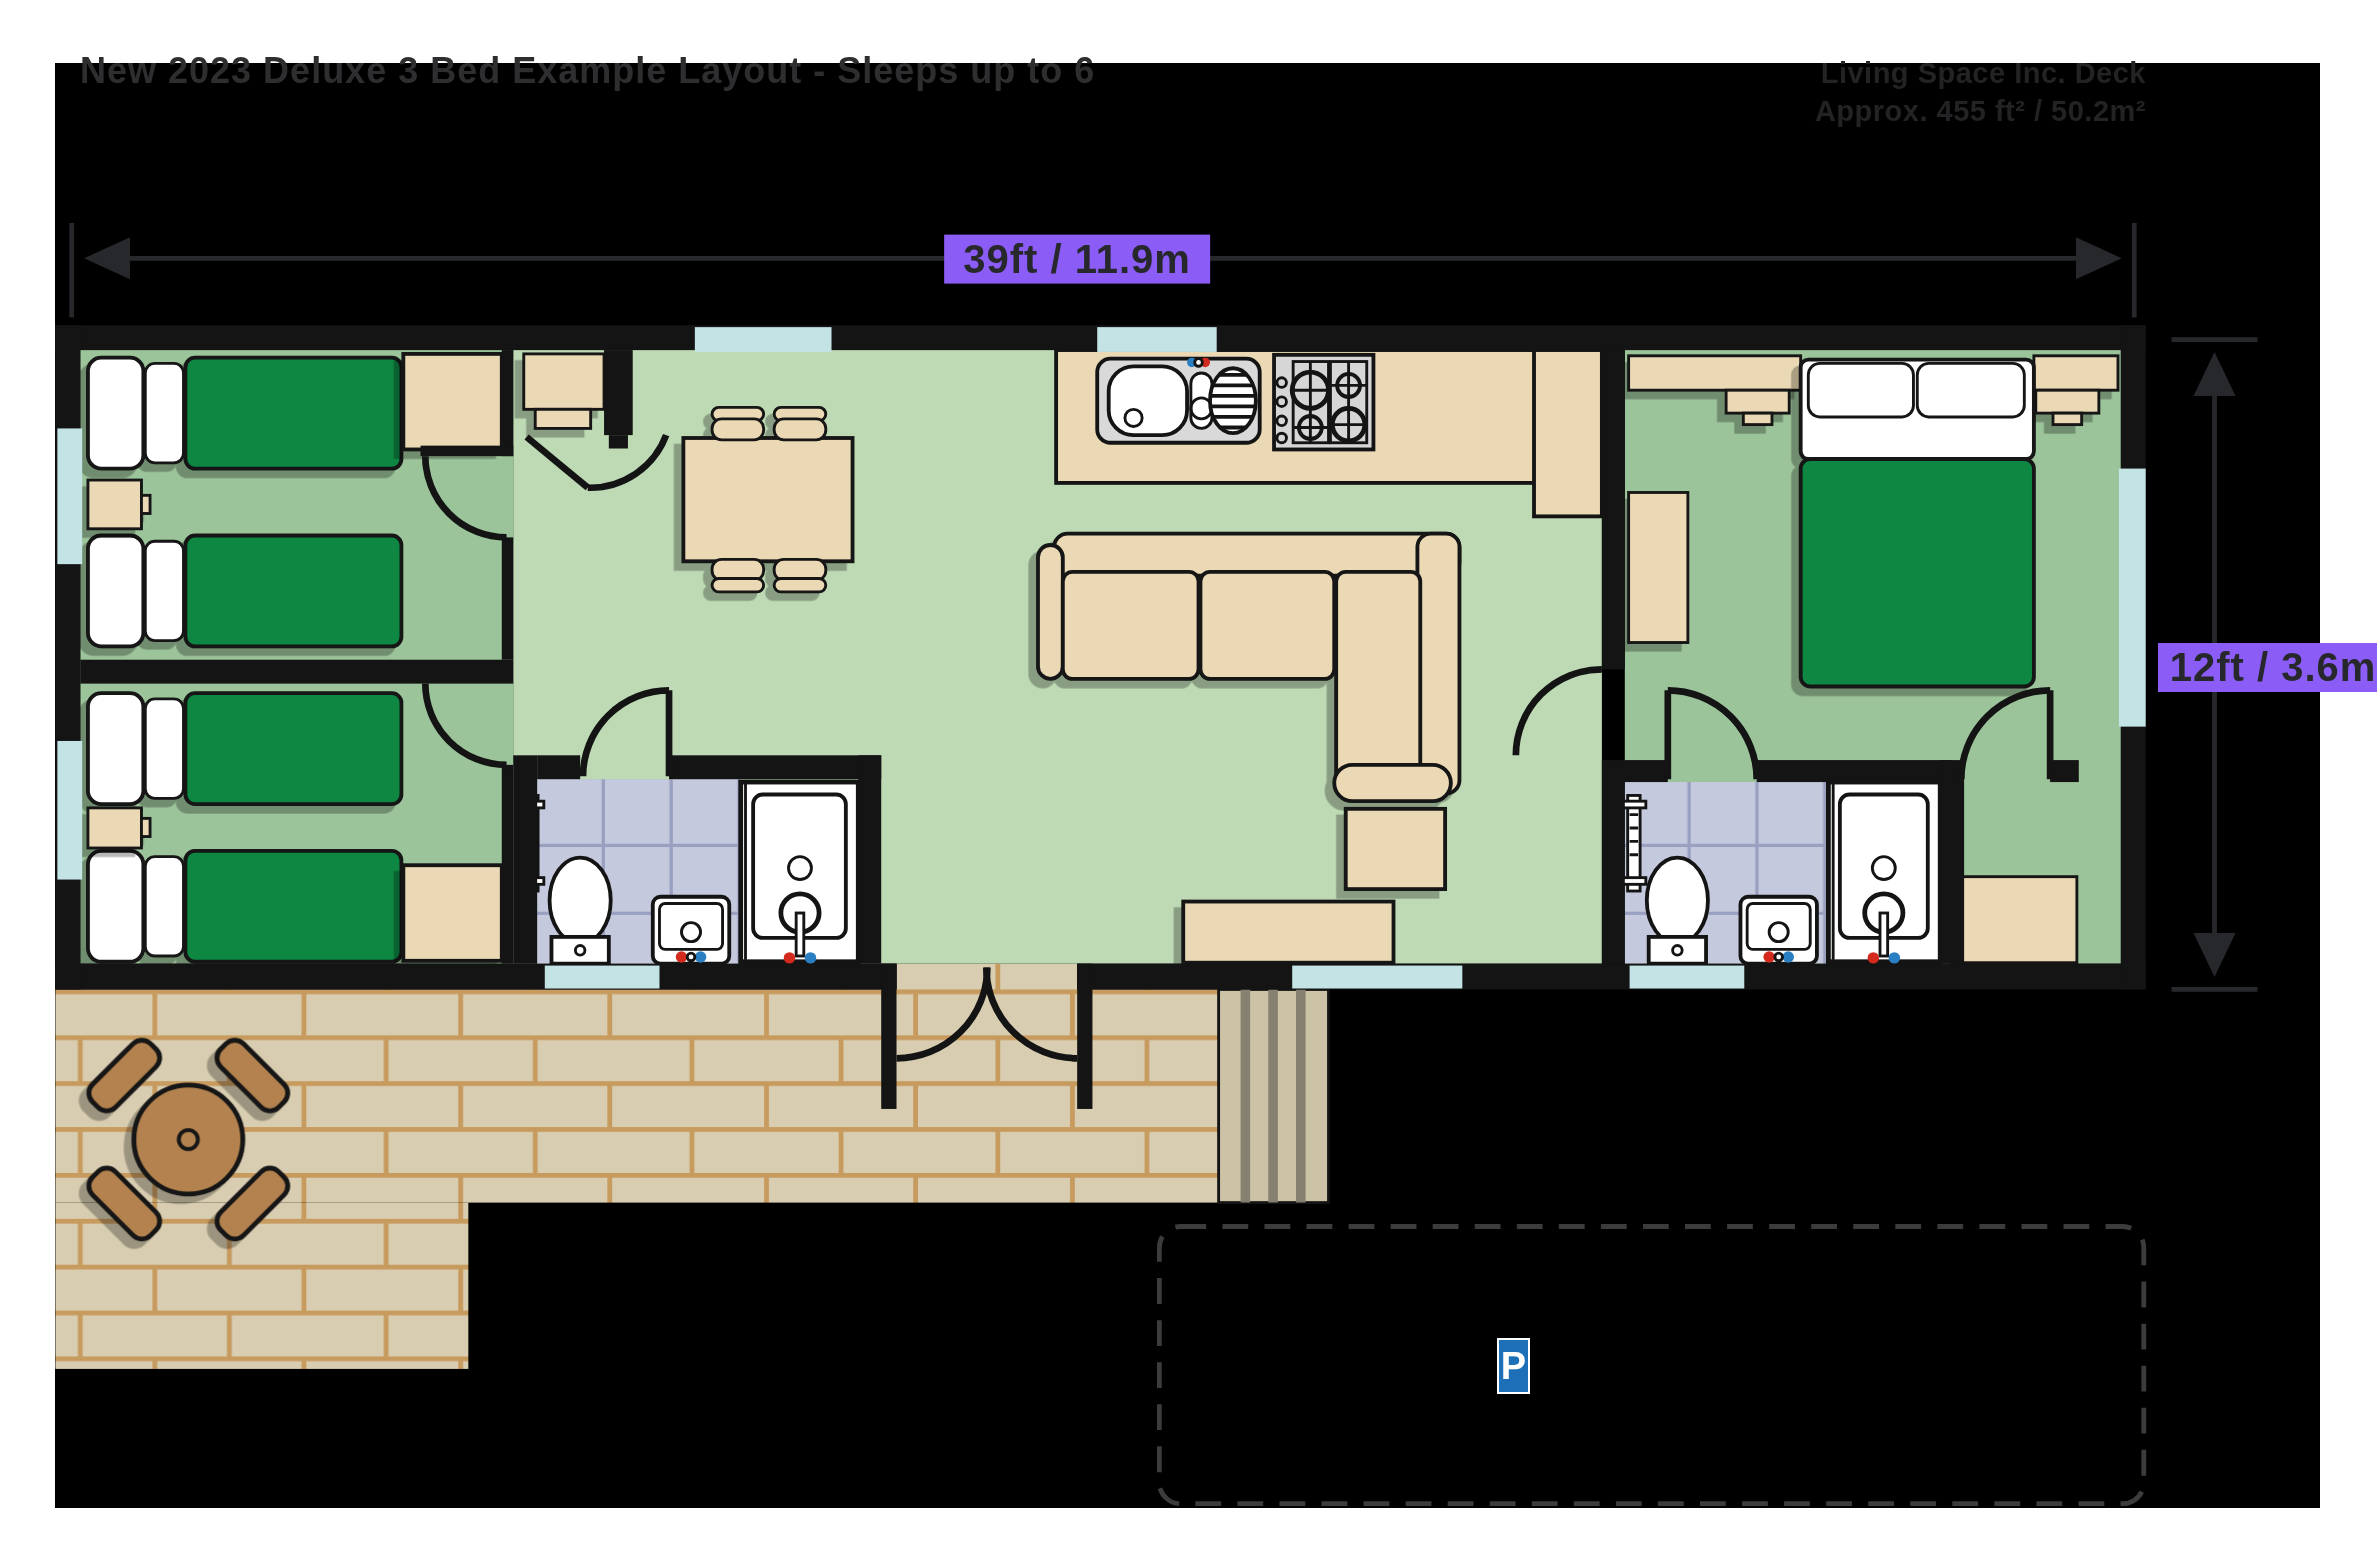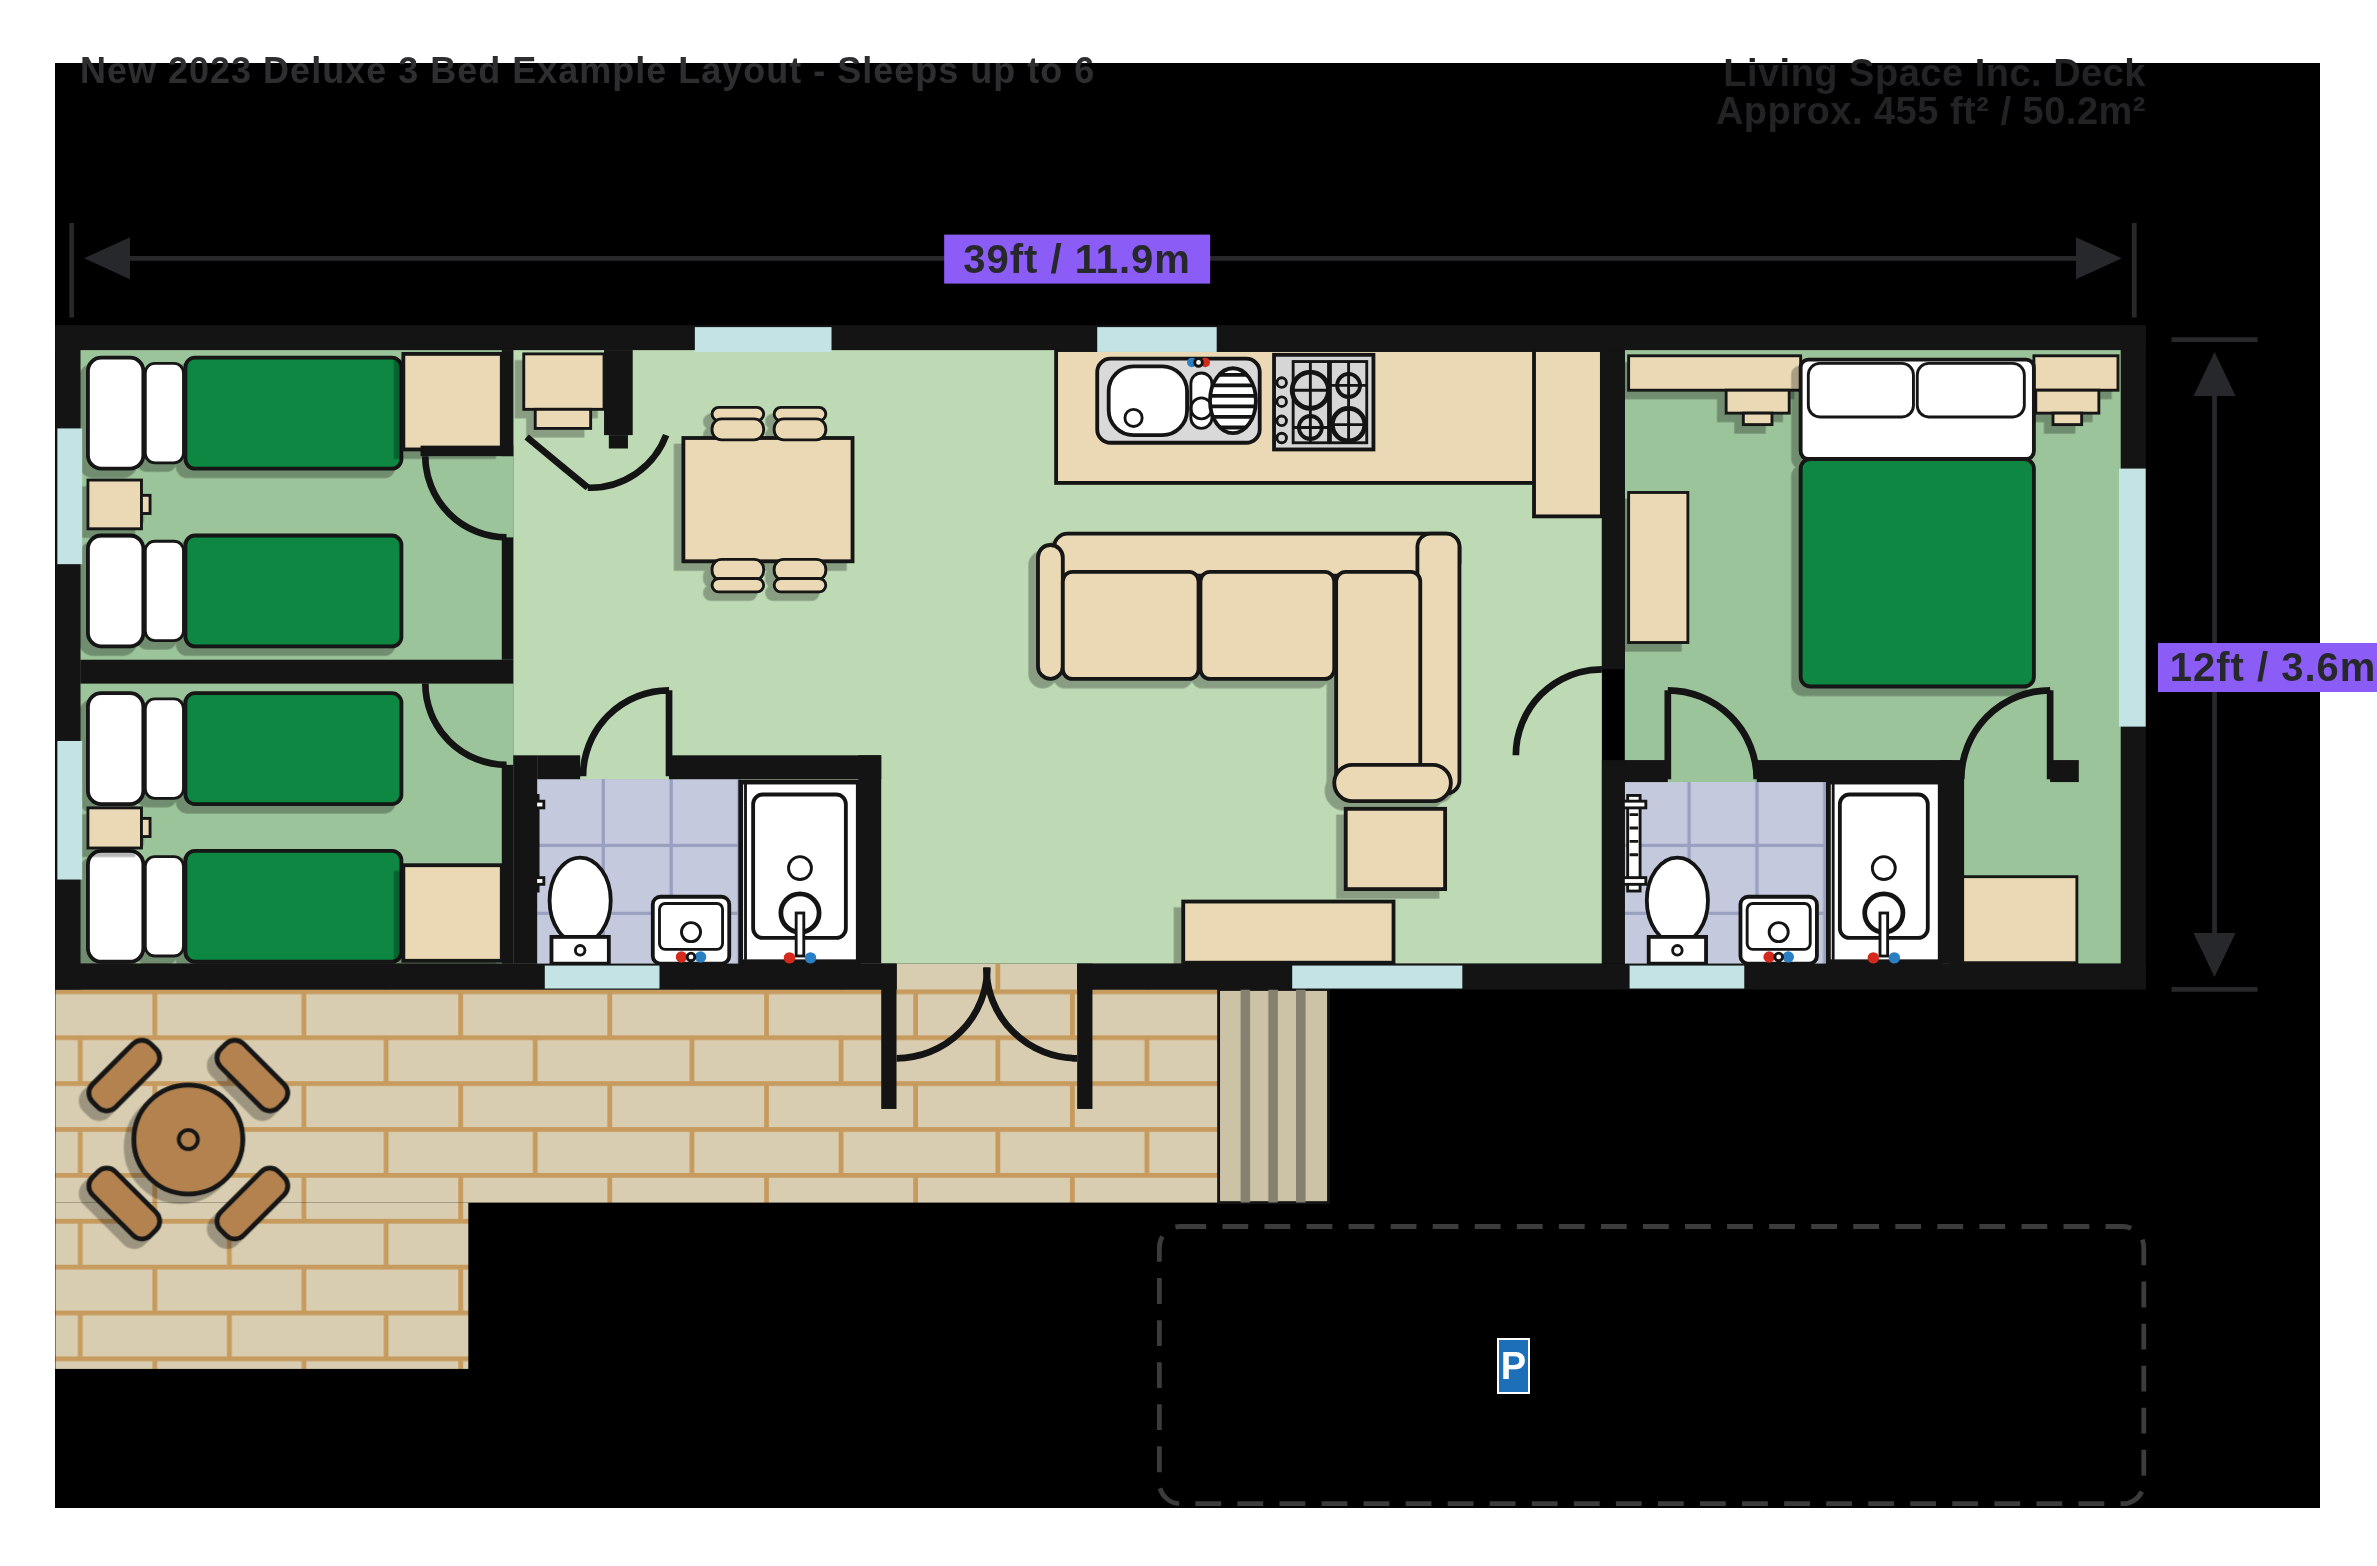--- a/index.html
+++ b/index.html
@@ -17,21 +17,21 @@
   .thin{fill:none;stroke:#141414;stroke-width:3;}
   .win{fill:var(--window-blue);}
   .dimline{stroke:var(--dim-color);stroke-width:5;fill:none;}
   .dimfill{fill:var(--dim-color);}
   .label{position:absolute;color:var(--dim-color);background:#8b5cf6;font-weight:700;
          font-size:40px;letter-spacing:1px;padding:1.9px 19px;transform:translate(-50%,-50%);
          white-space:nowrap;}
   #title{position:absolute;left:64px;top:50px;color:var(--title-color);font-size:36px;
          font-weight:700;letter-spacing:1px;white-space:nowrap;margin-left:16px;}
   #info{position:absolute;right:231px;top:54px;text-align:right;color:var(--info-color);
-        font-size:38px;font-weight:600;line-height:38px;letter-spacing:0.5px;}
+        font-size:29px;font-weight:600;line-height:38px;letter-spacing:0.5px;}
   #p-sign{position:absolute;left:1497px;top:1338px;width:29px;height:52px;
           background:var(--parking-blue);border:2.9px solid #ffffff;color:#fff;
           display:flex;align-items:center;justify-content:center;
           font-size:38px;font-weight:700;}
 </style>
 </head>
 <body>
 
 <div id="stage">
   <div id="plan-bg"></div>

